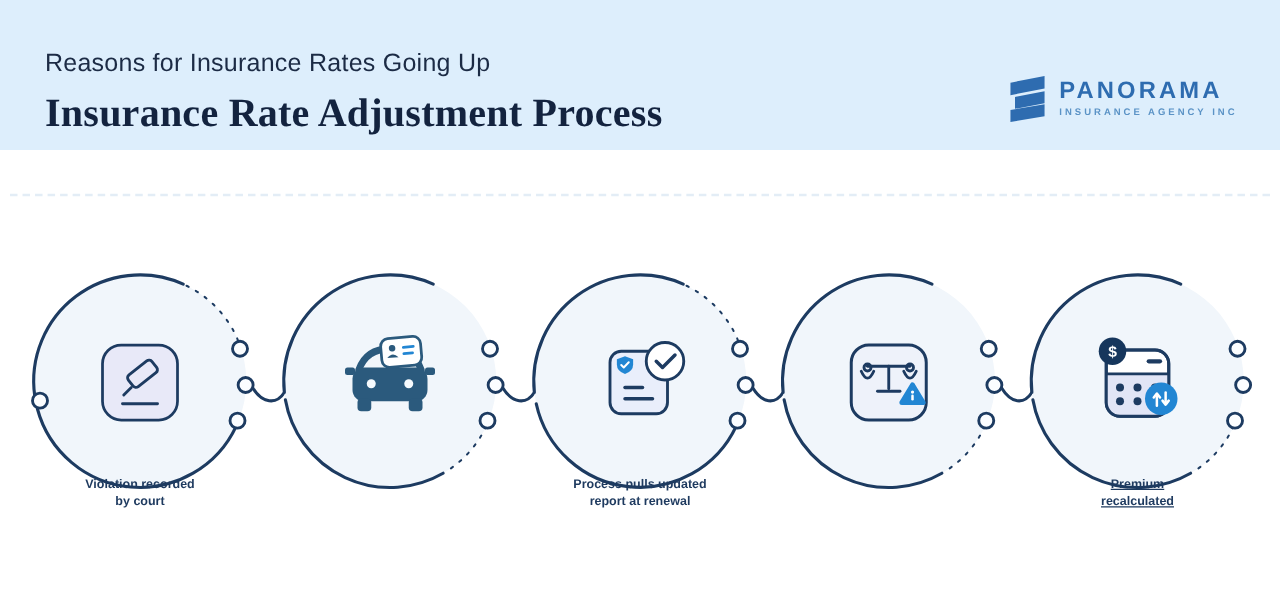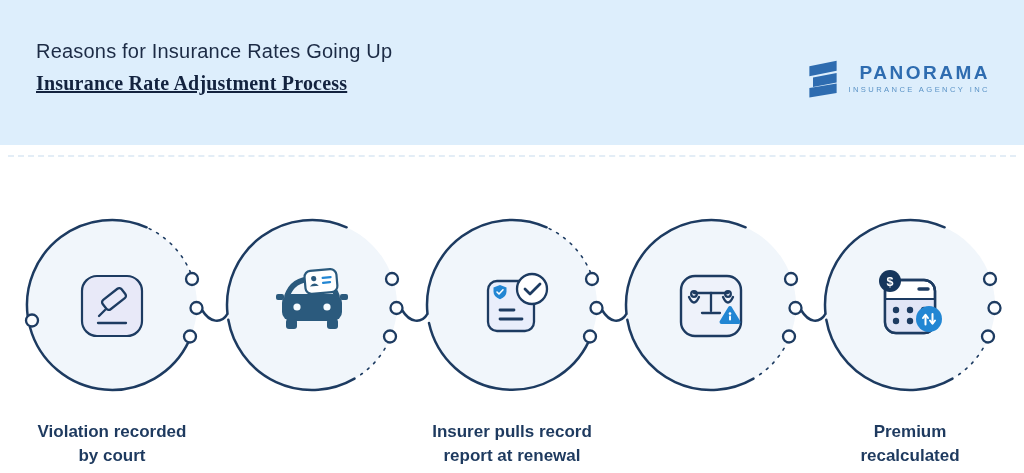--- a/index.html
+++ b/index.html
@@ -14,39 +14,39 @@
     --circle-fill:#f1f6fb;
     --tile-lavender:#e8e9f8;
     --tile-light:#eef2fa;
     --doc-fill:#e9eefb;
     --calc-fill:#e1e5f6;
     --label-navy:#1e3a5f;
   }
   html,body{margin:0;padding:0;}
   body{font-family:"Liberation Sans",sans-serif;background:#fff;}
   .canvas{position:relative;width:1024px;height:473px;background:#ffffff;overflow:hidden;}
-  .header{position:absolute;top:0;left:0;width:1024px;height:145px;background:var(--header-bg);}
+  .header{position:absolute;top:0;left:0;width:1024px;height:120px;background:var(--header-bg);}
   .subtitle{position:absolute;top:40px;left:36px;font-size:20px;font-weight:500;color:var(--subtitle-navy);letter-spacing:.2px;}
-  .title{position:absolute;top:72px;left:36px;font-family:"Liberation Serif",serif;font-size:20px;font-weight:700;color:var(--title-navy);letter-spacing:.2px;text-decoration:underline;}
+  .title{position:absolute;top:72px;left:36px;font-family:"Liberation Serif",serif;font-size:32px;font-weight:700;color:var(--title-navy);letter-spacing:.2px;}
   .logo{position:absolute;top:58px;right:34px;display:flex;align-items:center;gap:9px;}
   .logo-mark{width:32px;height:40px;}
-  .logo-text{display:flex;flex-direction:column;line-height:1;text-align:right;}
+  .logo-text{display:flex;flex-direction:column;line-height:1;}
   .logo-name{font-size:19px;font-weight:600;letter-spacing:2.5px;color:var(--logo-blue);}
-  .logo-tagline{margin-top:4px;font-size:7.6px;font-weight:400;letter-spacing:2.4px;color:var(--logo-light-blue);}
+  .logo-tagline{margin-top:4px;font-size:7.6px;font-weight:700;letter-spacing:2.4px;color:var(--logo-light-blue);}
   .dotted-sep{position:absolute;top:155px;left:8px;width:1008px;border-top:2px dashed #e3edf6;}
   .diagram{position:absolute;top:145px;left:0;}
   .cfill{fill:var(--circle-fill);}
   .arc{fill:none;stroke:var(--ring-navy);stroke-width:2.5;stroke-linecap:round;}
   .arc-dash{fill:none;stroke:var(--ring-navy);stroke-width:1.6;stroke-dasharray:2 6.5;stroke-linecap:round;}
   .conn{fill:none;stroke:var(--ring-navy);stroke-width:2.5;stroke-linecap:round;}
   .node{fill:#fbfdff;stroke:var(--ring-navy);stroke-width:2.3;}
   .oline{fill:none;stroke:var(--ring-navy);stroke-width:2.3;stroke-linecap:round;}
   .oline-bold{fill:none;stroke:var(--ring-navy);stroke-width:2.8;stroke-linecap:round;}
-  .step-label{position:absolute;top:420px;width:196px;text-align:center;
-    font-size:17px;font-weight:700;color:var(--label-navy);line-height:1.4;white-space:pre-line;}
+  .step-label{position:absolute;top:381px;width:196px;text-align:center;
+    font-size:10px;font-weight:700;color:var(--label-navy);line-height:1.4;white-space:pre-line;}
 </style>
 </head>
 <body>
 
 <div class="canvas">
 
   <div class="header">
     <div class="subtitle">Reasons for Insurance Rates Going Up</div>
     <div class="title">Insurance Rate Adjustment Process</div>
     <div class="logo">
@@ -190,18 +190,18 @@
           <path d="M 13 12 L 15.5 8.8 L 18 12" fill="none" stroke="#ffffff" stroke-width="2" stroke-linecap="round" stroke-linejoin="round"></path>
           <line x1="22.5" y1="8" x2="22.5" y2="17" stroke="#ffffff" stroke-width="2" stroke-linecap="round"></line>
           <path d="M 20 14.5 L 22.5 17.7 L 25 14.5" fill="none" stroke="#ffffff" stroke-width="2" stroke-linecap="round" stroke-linejoin="round"></path>
         </g>
       </g>
     </g>
   </svg>
 
   <div class="step-label" style="left:14px;">Violation recorded
 by court</div>
-  <div class="step-label" style="left:414px;">Insurer pulls record
+  <div class="step-label" style="left:414px;">Process pulls updated
 report at renewal</div>
-  <div class="step-label" style="left:812px;">Premium
+  <div class="step-label" style="left:812px;text-decoration:underline;">Premium
 recalculated</div>
 
 </div>
 
 </body></html>

